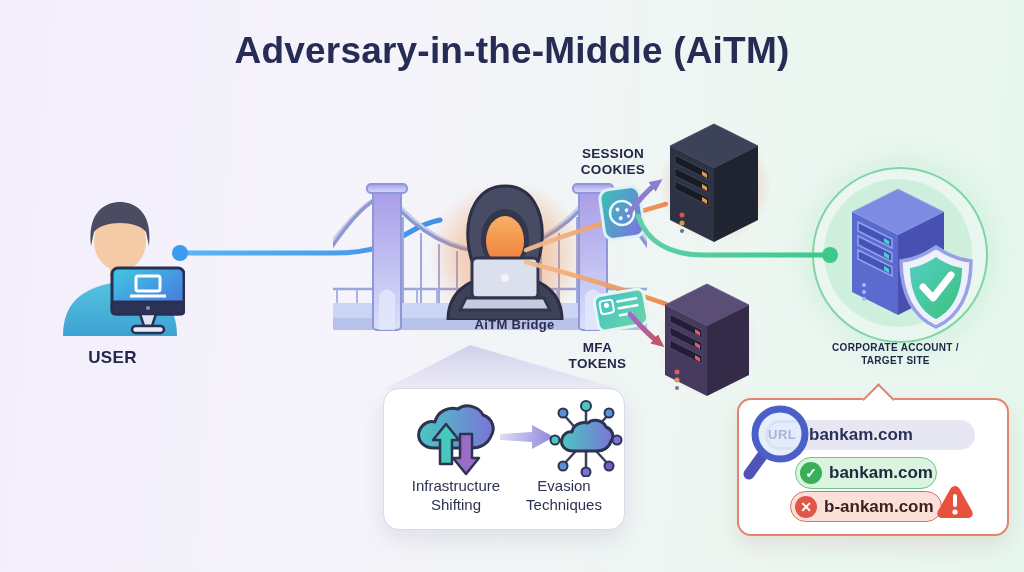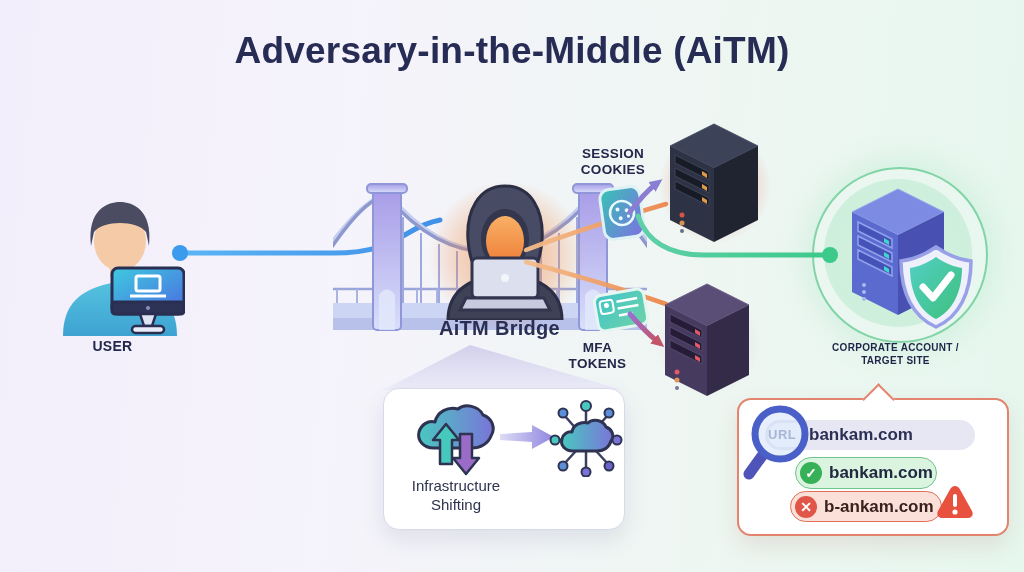--- a/index.html
+++ b/index.html
@@ -354,24 +354,26 @@
     <span id="phish-ico" class="pill-ico">✕</span>
     <span>b-ankam.com</span>
   </div>
 
   <svg class="abs" style="left:936px;top:484px" width="38" height="36" viewBox="0 0 38 36">
     <path d="M19,2 C21,2 23,3.5 24,5.5 L36,27 C38,31 35.5,34 32,34 L6,34 C2.5,34 0,31 2,27 L14,5.5 C15,3.5 17,2 19,2 Z" fill="#e8513d"></path>
     <rect x="17" y="10" width="4" height="13" rx="2" fill="#ffffff"></rect>
     <circle cx="19" cy="28" r="2.6" fill="#ffffff"></circle>
   </svg>
 
-  <div class="abs lbl" style="left:50px;top:338px;width:125px;font-size:14px">USER</div>
-  <div class="abs lbl" style="left:417px;top:317px;width:165px;font-size:20px;color:#2a2f52">AiTM Bridge</div>
+  <div class="abs lbl" style="left:50px;top:348px;width:125px;font-size:17px">USER</div>
+  <div class="abs lbl" style="left:432px;top:317px;width:165px;font-size:13px;color:#2a2f52">AiTM Bridge</div>
   <div class="abs lbl" style="left:545px;top:340px;width:105px;font-size:13.5px;line-height:1.2">MFA
 TOKENS</div>
   <div class="abs lbl" style="left:553px;top:146px;width:120px;font-size:13.5px;line-height:1.2">SESSION
 COOKIES</div>
   <div class="abs lbl" style="left:788px;top:341px;width:215px;font-size:10px;line-height:1.3;color:#1f2547">CORPORATE ACCOUNT /
 TARGET SITE</div>
   <div class="abs tactic-lbl" style="left:392px;top:477px;width:128px">Infrastructure
 Shifting</div>
+  <div class="abs tactic-lbl" style="left:508px;top:477px;width:112px">Evasion
+Techniques</div>
 
 </div>
 
 </body></html>

